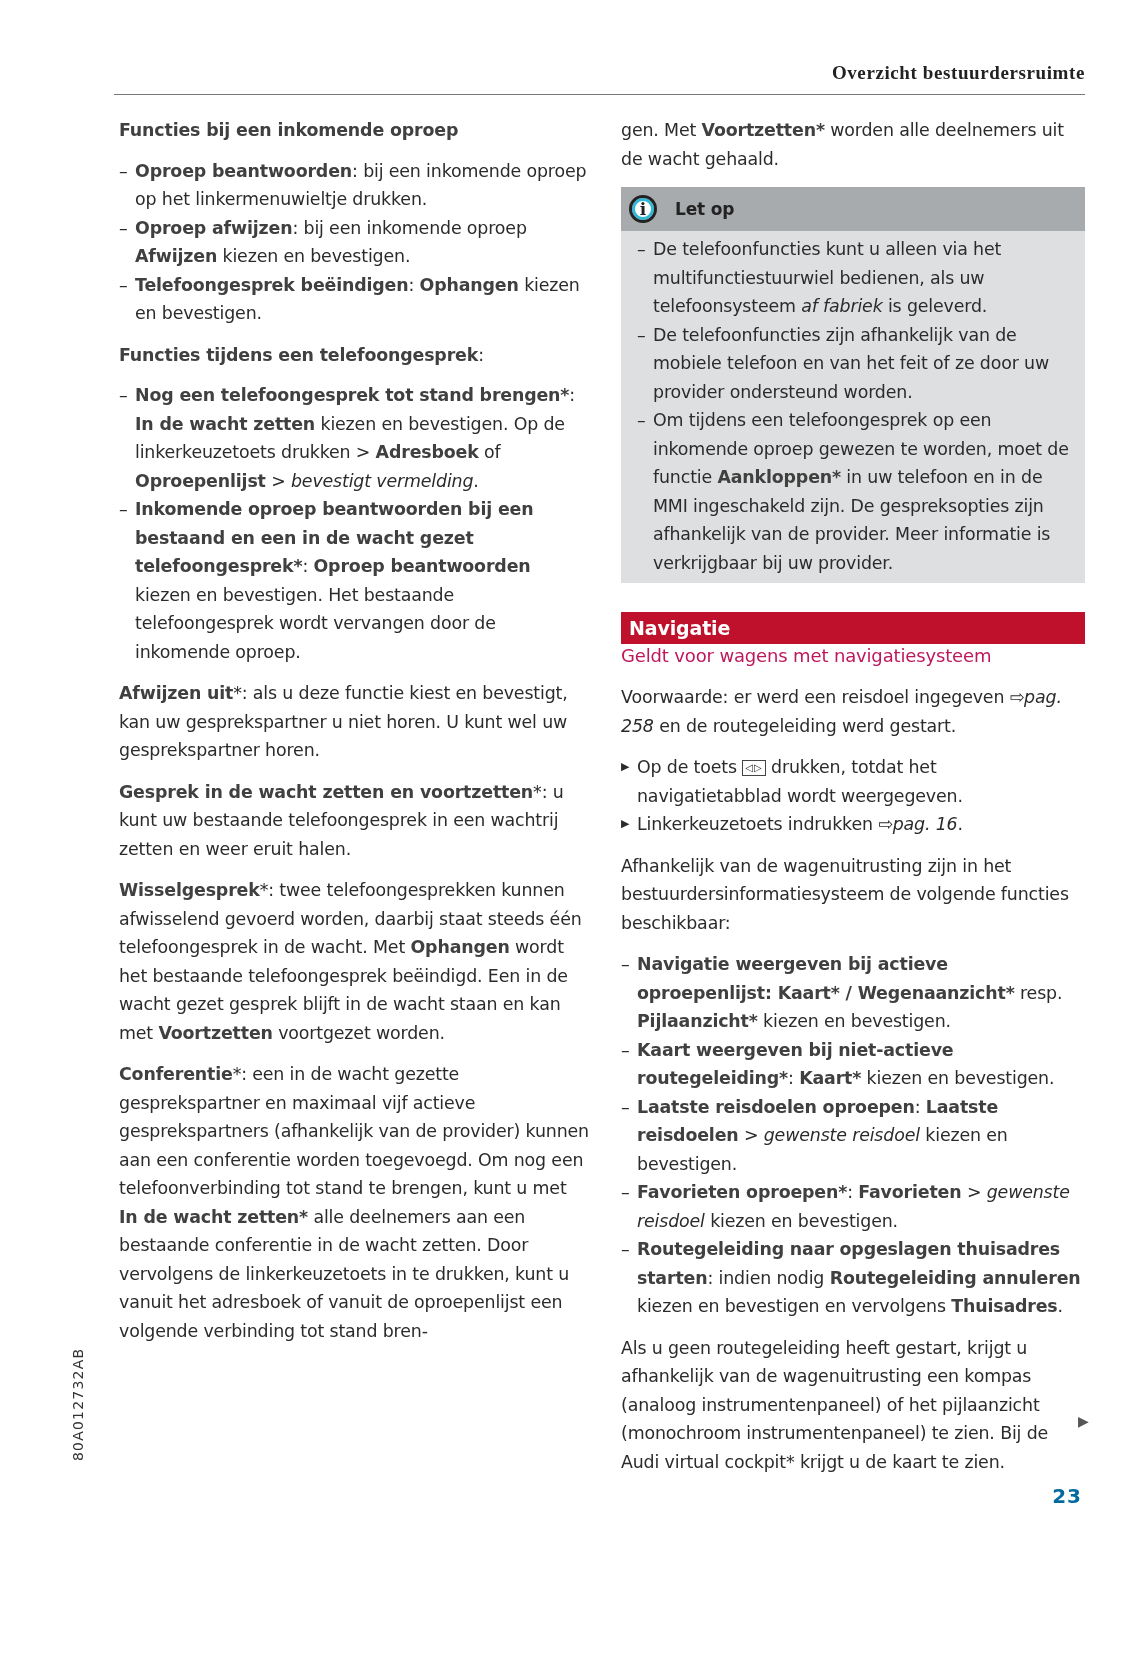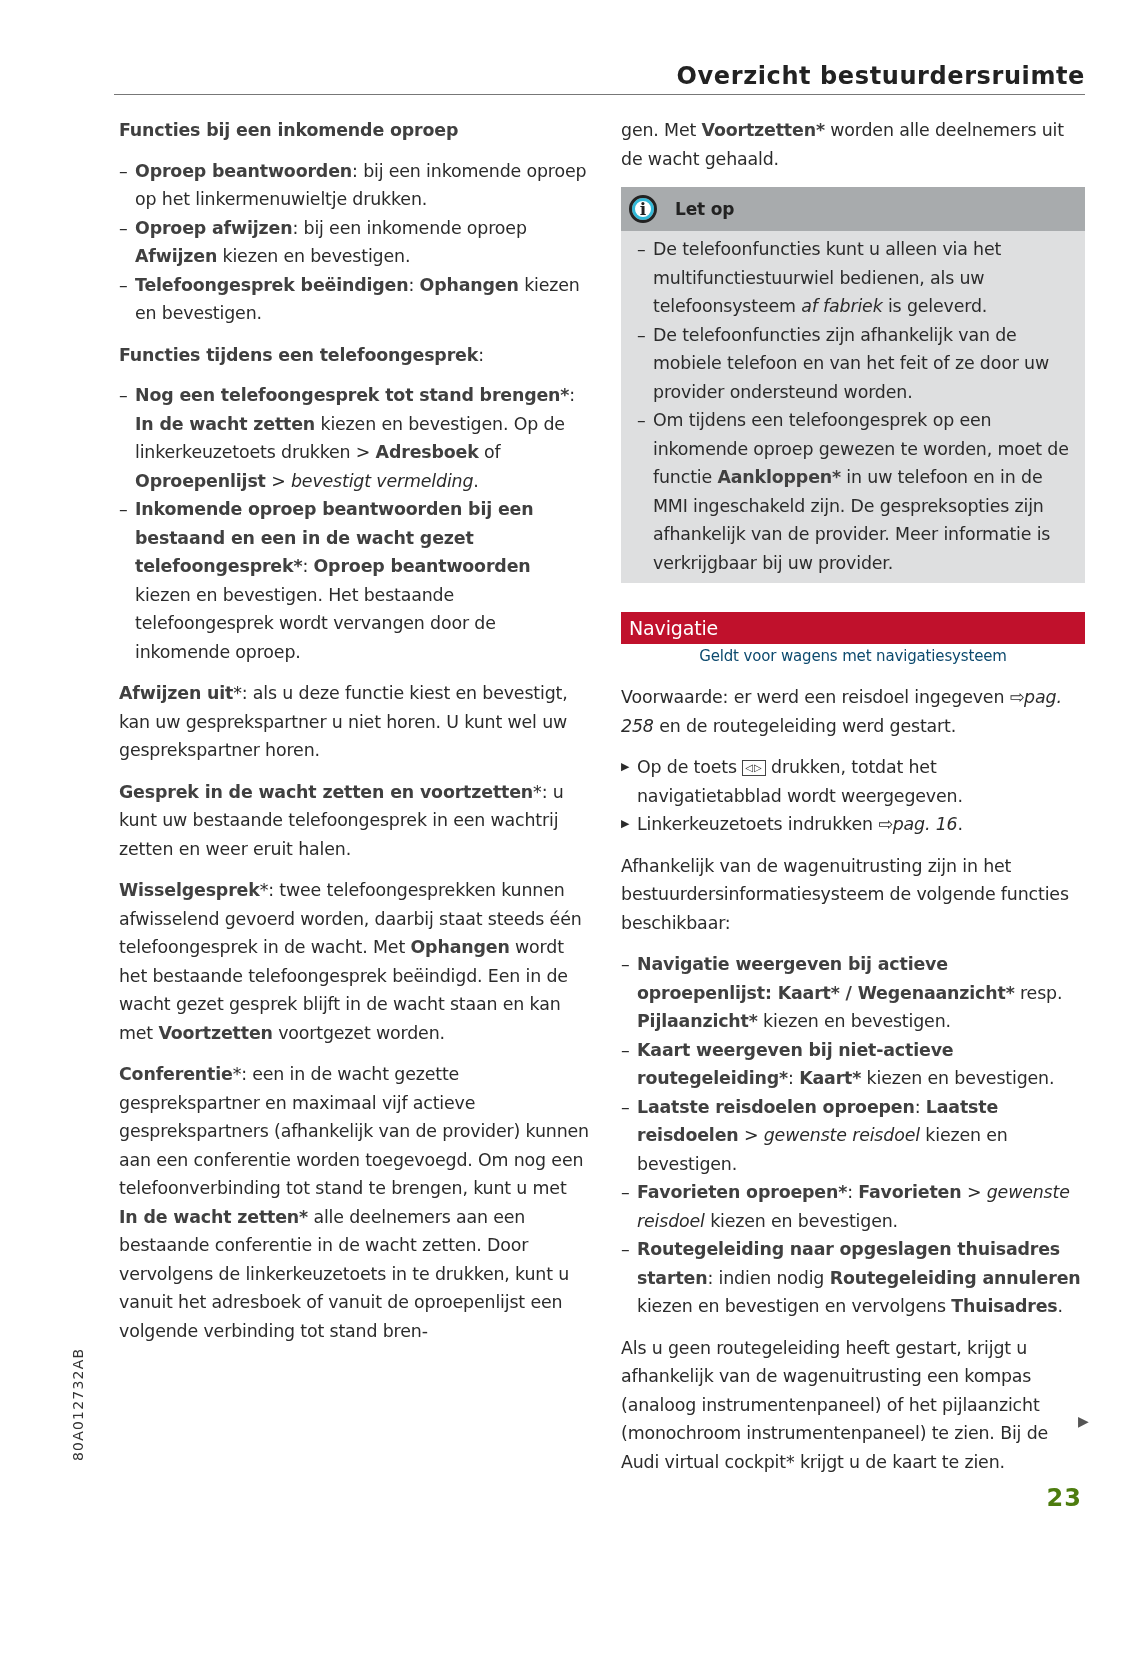--- a/index.html
+++ b/index.html
@@ -3,22 +3,23 @@
   <meta charset="utf-8">
   <style>
     html, body { margin: 0; padding: 0; background: #ffffff; }
     body {
       width: 1142px; height: 1654px; position: relative; overflow: hidden;
       font-family: "DejaVu Sans", "Liberation Sans", sans-serif;
       color: #2b2b2b;
     }
     .header-title {
       position: absolute; right: 57px; top: 62px;
-      font-size: 24px; font-weight: bold; letter-spacing: 0.6px; color: #222;
+      font-size: 19px; font-weight: bold; letter-spacing: 0.6px; color: #222;
       white-space: nowrap;
+      font-family: Liberation Serif, serif;
     }
     .header-rule {
       position: absolute; left: 114px; right: 57px; top: 94px;
       height: 1px; background: #777;
     }
     .col {
       position: absolute; top: 116px; font-size: 17.4px; line-height: 28.5px;
       letter-spacing: -0.15px;
     }
     .col-left { left: 119px; width: 470px; }
@@ -42,39 +43,39 @@
     .info-icon {
       width: 28px; height: 28px; border-radius: 50%; border: 3px solid #222;
       background: #ffffff; box-shadow: inset 0 0 0 3px #33b9d8;
       display: flex; align-items: center; justify-content: center;
       font-family: "DejaVu Serif", serif; font-weight: bold; font-size: 17px; color: #222;
       box-sizing: border-box;
     }
     .note-title { font-weight: bold; font-size: 17px; margin-left: 18px; color: #222; }
     .note ul.dash { margin: 4px 0 0 0; padding: 0 12px 0 16px; }
     .section-bar {
-      background: #c0112c; color: #fff; font-weight: normal; font-size: 19px;
+      background: #c0112c; color: #fff; font-weight: bold; font-size: 19px;
       height: 32px; line-height: 32px; padding-left: 8px; margin-bottom: 2px;
     }
-    .section-sub { font-size: 15px; color: #0c4a6e; line-height: 20px; margin-bottom: 17px; text-align: center; }
+    .section-sub { font-size: 18px; color: #be185d; line-height: 20px; margin-bottom: 17px; }
     .key-box {
       display: inline-block; border: 1.5px solid #444; font-size: 10px; line-height: 14px;
       padding: 0 2px; vertical-align: 2px; letter-spacing: 1px;
     }
     .doc-code {
       position: absolute; left: 70px; top: 1461px; transform-origin: left top;
       transform: rotate(-90deg); font-size: 14px; letter-spacing: 1.2px; color: #333;
       white-space: nowrap;
     }
     .continue-arrow {
       position: absolute; left: 1078px; top: 1413px; font-size: 14px; color: #555;
     }
     .page-number {
-      position: absolute; right: 60px; top: 1484px; font-weight: bold; font-size: 24px;
-      letter-spacing: 1px; color: #4d7c0f;
+      position: absolute; right: 60px; top: 1484px; font-weight: bold; font-size: 20px;
+      letter-spacing: 1px; color: #0369a1;
     }
   </style>
 </head>
 <body>
 
 <div class="header-title">Overzicht bestuurdersruimte</div>
 <div class="header-rule"></div>
 
 <div class="col col-left">
 

